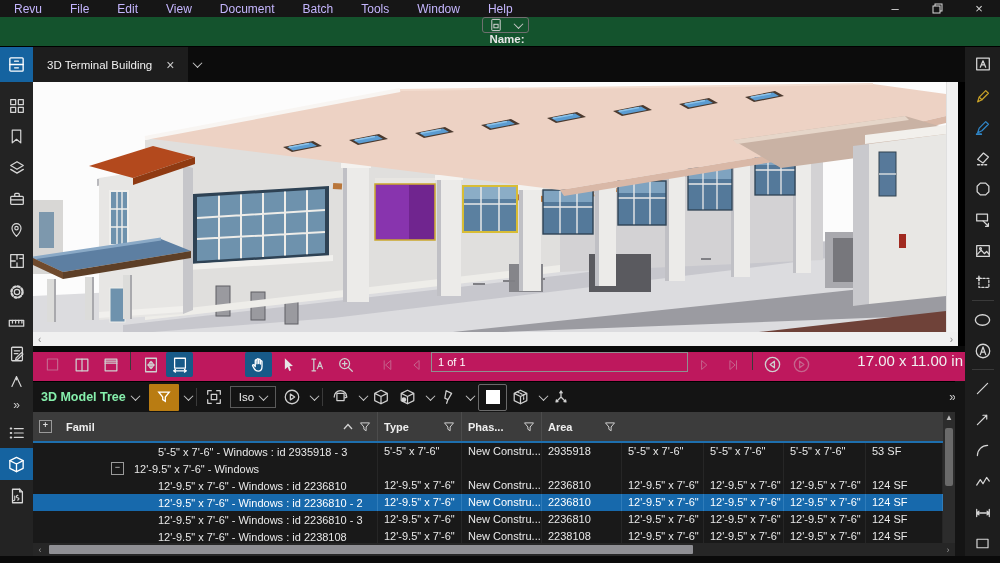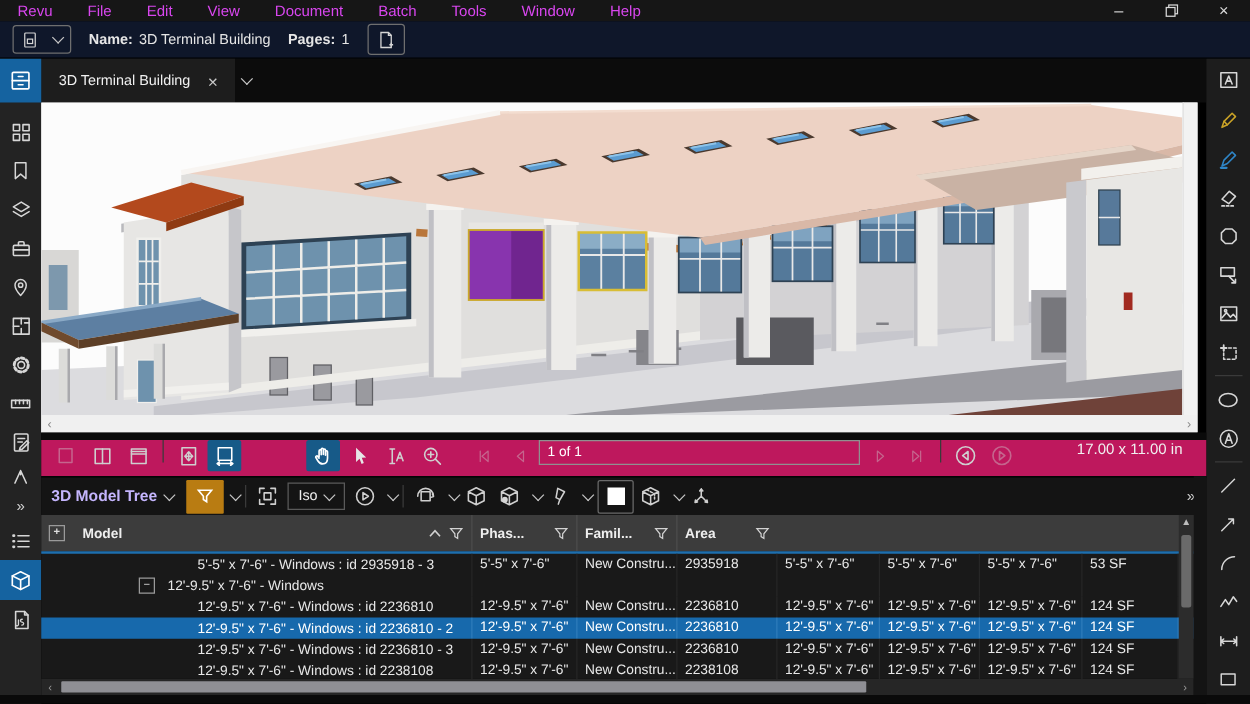--- a/index.html
+++ b/index.html
@@ -2,25 +2,25 @@
 <html><head>
 <meta charset="utf-8">
 <style>
   html,body{margin:0;padding:0;background:#000;}
   body{width:1000px;height:563px;position:relative;overflow:hidden;
        font-family:"Liberation Sans",sans-serif;color:#e6e6e6;font-size:12px;
        -webkit-font-smoothing:antialiased;}
   .abs{position:absolute;}
   
   .menubar{left:0;top:0;width:1000px;height:17px;background:#161616;display:flex;align-items:center;}
-  .menubar .mi{padding:0 14px;font-size:12px;color:#d946ef;cursor:default;}
+  .menubar .mi{padding:0 14px;font-size:12px;color:#c4b5fd;cursor:default;}
   .wctl{margin-left:auto;display:flex;align-items:center;gap:0;}
   .wbtn{width:42px;height:17px;display:flex;align-items:center;justify-content:center;color:#d9d9d9;font-size:13px;}
   
-  .docbar{left:0;top:17px;width:1000px;height:30px;background:#0f172a;display:flex;align-items:center;border-bottom:1px solid #000;box-sizing:border-box;}
+  .docbar{left:0;top:17px;width:1000px;height:30px;background:#14532d;display:flex;align-items:center;border-bottom:1px solid #000;box-sizing:border-box;flex-direction:column;}
   .dropbtn{margin-left:10px;height:21px;border:1px solid #6f6f6f;border-radius:3px;display:flex;align-items:center;padding:0 6px;gap:6px;}
   .docbar .lbl{font-weight:bold;margin-left:14px;font-size:11.5px;}
   .docbar .val{margin-left:5px;font-size:11.5px;}
   .sqbtn{margin-left:14px;height:23px;width:28px;border:1px solid #6f6f6f;border-radius:3px;display:flex;align-items:center;justify-content:center;}
   
   .tabbar{left:33px;top:47px;width:932px;height:35px;background:#0c0c0c;display:flex;align-items:stretch;}
   .tab{background:#1d1d1d;display:flex;align-items:center;padding:0 14px;gap:14px;font-size:11.5px;color:#f0f0f0;}
   .tab .x{color:#c9c9c9;font-size:14px;line-height:1;}
   .tab-chev{margin-left:auto;align-self:center;margin-right:12px;}
   
@@ -38,24 +38,24 @@
   .hsb{position:absolute;left:0;top:250px;width:925px;height:14px;background:#f0f0f0;display:flex;align-items:center;justify-content:space-between;color:#8a8a8a;font-size:10px;padding:0 5px;box-sizing:border-box;}
   .blackgap{left:33px;top:346px;width:932px;height:6px;background:#0a0a0a;}
   
   .vtb{left:33px;top:352px;width:932px;height:29px;background:#be185d;display:flex;align-items:flex-start;gap:2px;padding-left:6px;box-sizing:border-box;}
   .tbtn{width:27px;height:25px;border-radius:2px;display:flex;align-items:center;justify-content:center;color:#cfcfcf;flex:0 0 auto;}
   .tbtn svg{stroke:currentColor;fill:none;stroke-width:1.4;stroke-linecap:round;stroke-linejoin:round;}
   .tbtn.blue{background:#175a88;color:#fff;}
   .tbtn.dim{opacity:.42;}
   .vdiv{width:1px;height:18px;background:#3a3a3a;margin:0 4px;flex:0 0 auto;}
   .pageinput{width:243px;height:18px;background:transparent;border:1px solid #909090;color:#fff;font-size:11px;padding:0 6px;font-family:"Liberation Sans",sans-serif;}
-  .pgsize{margin-left:auto;margin-right:19px;font-size:12px;color:#f0f0f0;}
+  .pgsize{margin-left:auto;margin-right:2px;font-size:15px;color:#f0f0f0;}
   
   .phead{left:33px;top:381px;width:932px;height:31px;background:#141414;display:flex;align-items:center;padding-left:8px;box-sizing:border-box;border-top:1px solid #000;}
-  .ptitle{font-weight:bold;font-size:12.5px;color:#c4b5fd;display:flex;align-items:center;}
+  .ptitle{font-weight:bold;font-size:12.5px;color:#86efac;display:flex;align-items:center;}
   .filterbtn{margin-left:10px;width:30px;height:27px;background:#b97c12;display:flex;align-items:center;justify-content:center;border-radius:1px;}
   .filterbtn svg{stroke:#fff;fill:none;stroke-width:1.5;}
   .searchbox{margin-left:16px;width:273px;height:20px;background:#1e1e1e;border:1px solid #4a4a4a;display:flex;align-items:center;padding:0 6px;gap:6px;}
   .searchbox input{flex:1;background:transparent;border:none;outline:none;color:#ddd;font-size:11.5px;font-family:"Liberation Sans",sans-serif;}
   .chv{display:inline-block;width:6px;height:6px;border-right:1.4px solid #c9c9c9;border-bottom:1.4px solid #c9c9c9;transform:rotate(45deg) translate(-1px,-1px);margin-left:6px;flex:0 0 auto;}
   .isobox{height:20px;border:1px solid #5a5a5a;display:flex;align-items:center;padding:0 8px;font-size:11.5px;color:#eee;margin:0 2px;}
   .pmore{margin-left:auto;margin-right:8px;color:#cfcfcf;font-size:12px;letter-spacing:1px;}
   
   .thead{left:33px;top:412px;width:922px;height:29px;background:#3c3c3c;display:grid;grid-template-columns:345px 84px 80px 80px 82px 80px 82px 77px 12px;align-items:center;font-size:11px;font-weight:bold;color:#eee;}
   .hcell{display:flex;align-items:center;height:100%;padding:0 6px;box-sizing:border-box;border-right:1px solid #4c4c4c;gap:6px;}
@@ -664,38 +664,38 @@
       <svg width="18" height="18" viewBox="0 0 20 20">
         <path d="M10,10 V3.5 M10,10 L4.5,15.5 M10,10 L15.5,15.5 M10,3.5 l-1.4,1.8 M10,3.5 l1.4,1.8 M4.5,15.5 l.4,-2.2 M4.5,15.5 l2.2,-.4 M15.5,15.5 l-.4,-2.2 M15.5,15.5 l-2.2,-.4"></path>
       </svg>
     </div>
   <span class="pmore">»</span>
 </div>
 
 <div class="abs thead">
   <div class="hcell">
     <span class="plusbox">+</span>
-    <span>Model</span>
+    <span>Famil</span>
     <span class="sp"></span>
     <svg width="10" height="7" viewBox="0 0 10 7">
         <path d="M1,6 L5,1.5 9,6"></path>
       </svg>
     <svg width="12" height="12" viewBox="0 0 16 16">
         <path d="M2,2.5 H14 L9.5,8 V13 L6.5,11 V8 Z"></path>
       </svg>
   </div>
   <div class="hcell">
-      <span>Phas...</span>
+      <span>Type</span>
       <span class="sp"></span>
       <svg width="12" height="12" viewBox="0 0 16 16">
         <path d="M2,2.5 H14 L9.5,8 V13 L6.5,11 V8 Z"></path>
       </svg>
     </div>
   <div class="hcell">
-      <span>Famil...</span>
+      <span>Phas...</span>
       <span class="sp"></span>
       <svg width="12" height="12" viewBox="0 0 16 16">
         <path d="M2,2.5 H14 L9.5,8 V13 L6.5,11 V8 Z"></path>
       </svg>
     </div>
   <div class="hcell" style="border-right:none">
       <span>Area</span>
       <span class="sp"></span>
       <svg width="12" height="12" viewBox="0 0 16 16">
         <path d="M2,2.5 H14 L9.5,8 V13 L6.5,11 V8 Z"></path>

